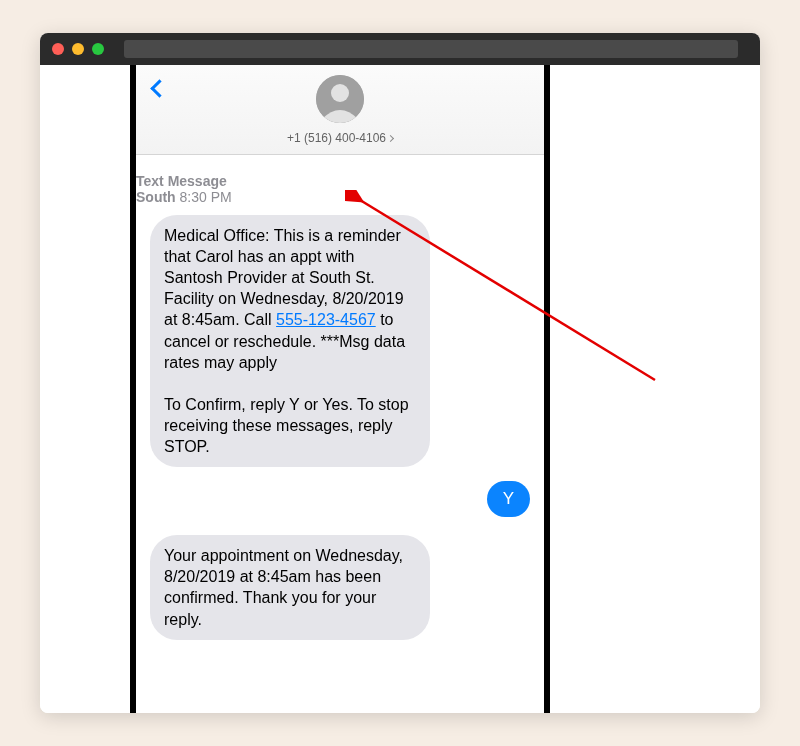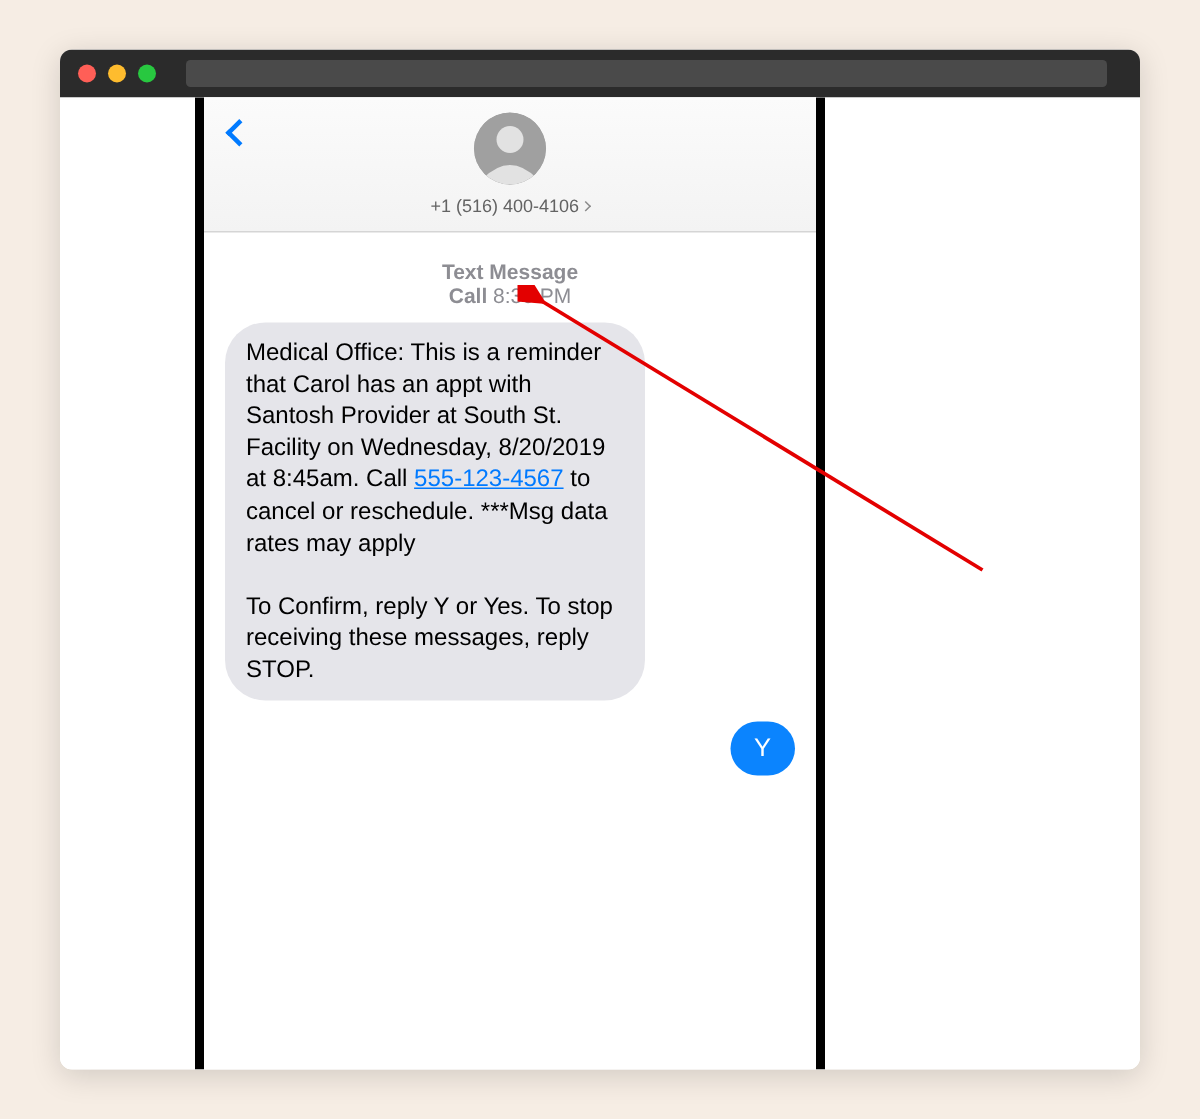--- a/index.html
+++ b/index.html
@@ -108,21 +108,20 @@
     }
     .phone-number .chev-small {
       width: 5px;
       height: 5px;
       border-right: 1.2px solid #8a8a8a;
       border-top: 1.2px solid #8a8a8a;
       transform: rotate(45deg);
       display: inline-block;
     }
     .msg-meta {
-      text-align: center;
       margin: 18px 0 10px 0;
       font-size: 14px;
       color: #8d8d93;
     }
     .msg-meta .tm { font-weight: 600; display: block; }
     .msg-meta .day { font-weight: 600; }
     .messages {
       padding: 0 14px;
     }
     .bubble-in {
@@ -188,38 +187,41 @@
           </svg>
         </div>
         <div class="phone-number">
           <span>+1 (516) 400-4106</span>
           <span class="chev-small"></span>
         </div>
       </div>
 
       <div class="msg-meta">
         <span class="tm">Text Message</span>
-        <span class="day">Call</span>
+        <span class="day">South</span>
         <span>8:30 PM</span>
       </div>
 
       <div class="messages">
 
         <div class="bubble-in">
           <span>Medical Office: This is a reminder that Carol has an appt with Santosh Provider at South St. Facility on Wednesday, 8/20/2019 at 8:45am.  Call </span><span class="link">555-123-4567</span><span> to cancel or reschedule. ***Msg data rates may apply</span>
           <br><br>
           <span>To Confirm, reply Y or Yes. To stop receiving these messages, reply STOP.</span>
         </div>
 
         <div class="bubble-out-wrap">
           <div class="bubble-out">
             <span>Y</span>
           </div>
         </div>
 
+        <div class="bubble-in">
+          <span>Your appointment on Wednesday, 8/20/2019 at 8:45am has been confirmed. Thank you for your reply.</span>
+        </div>
 
       </div>
 
     </div>
 
     <svg class="arrow-svg" width="320" height="200">
       <defs>
         <marker id="ah" markerWidth="10" markerHeight="10" refX="2" refY="5" orient="auto">
           <path d="M 10 0 L 0 5 L 10 10 Z" fill="#e30000"></path>
         </marker>

